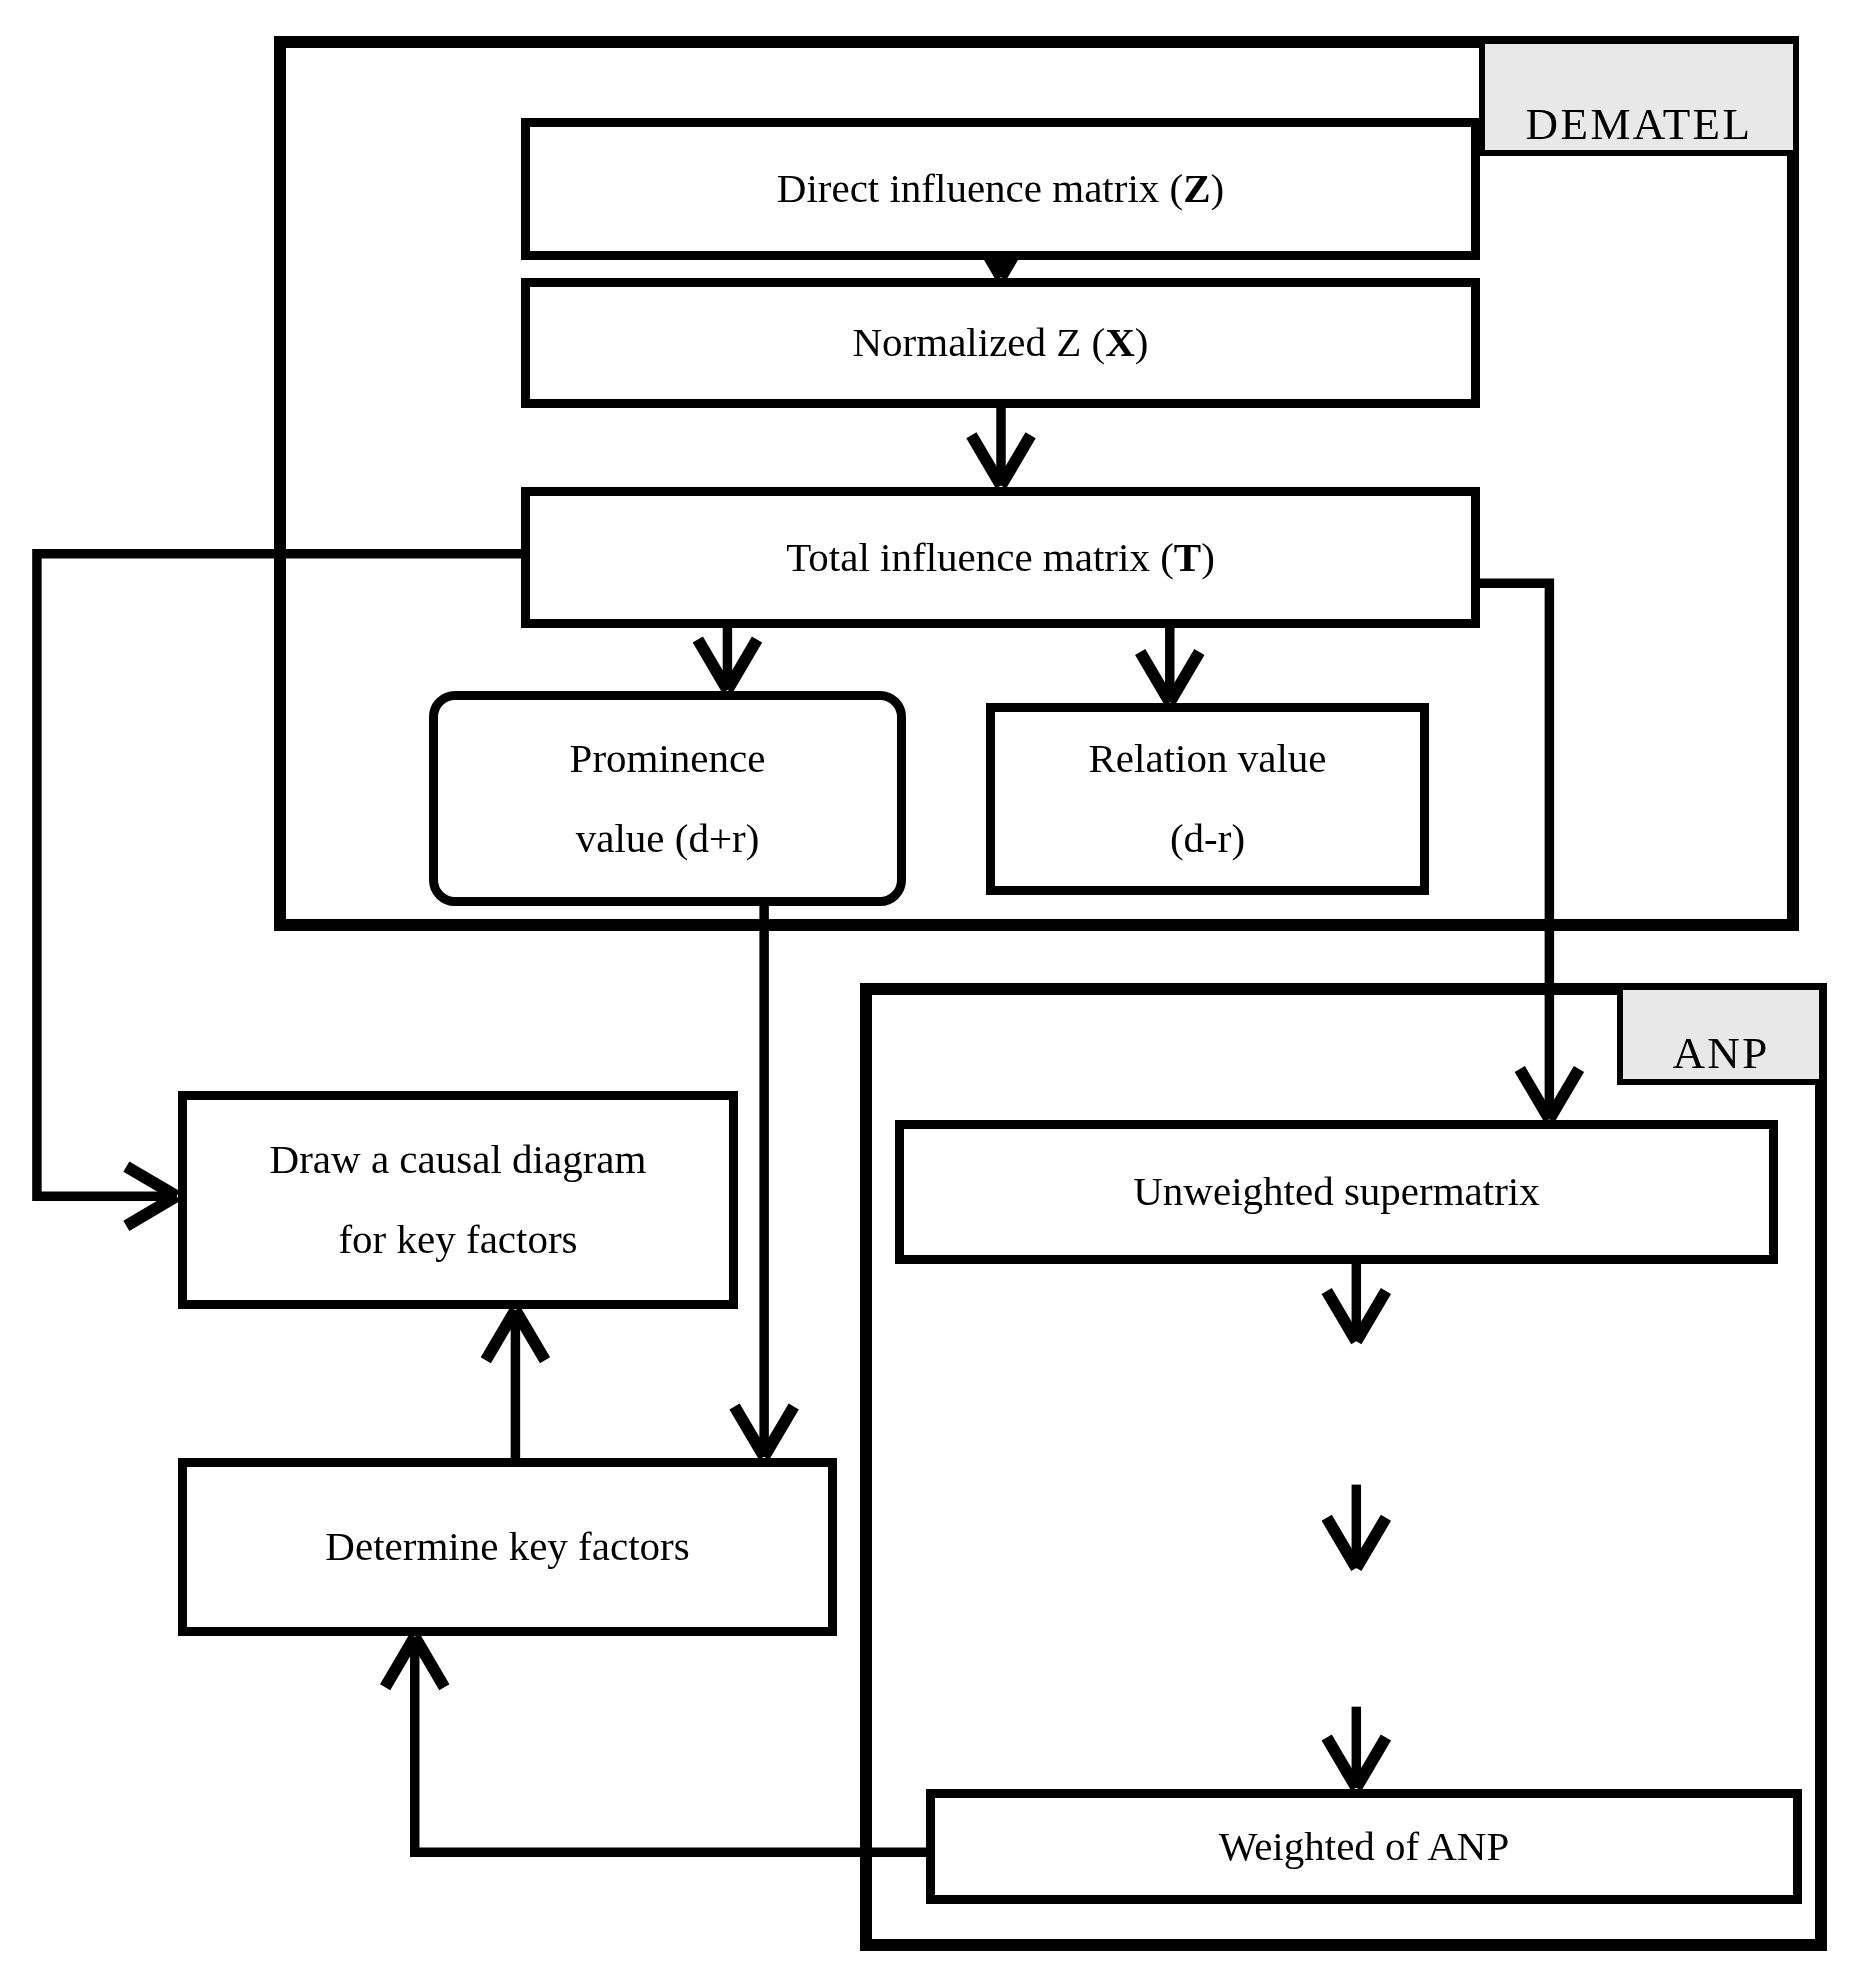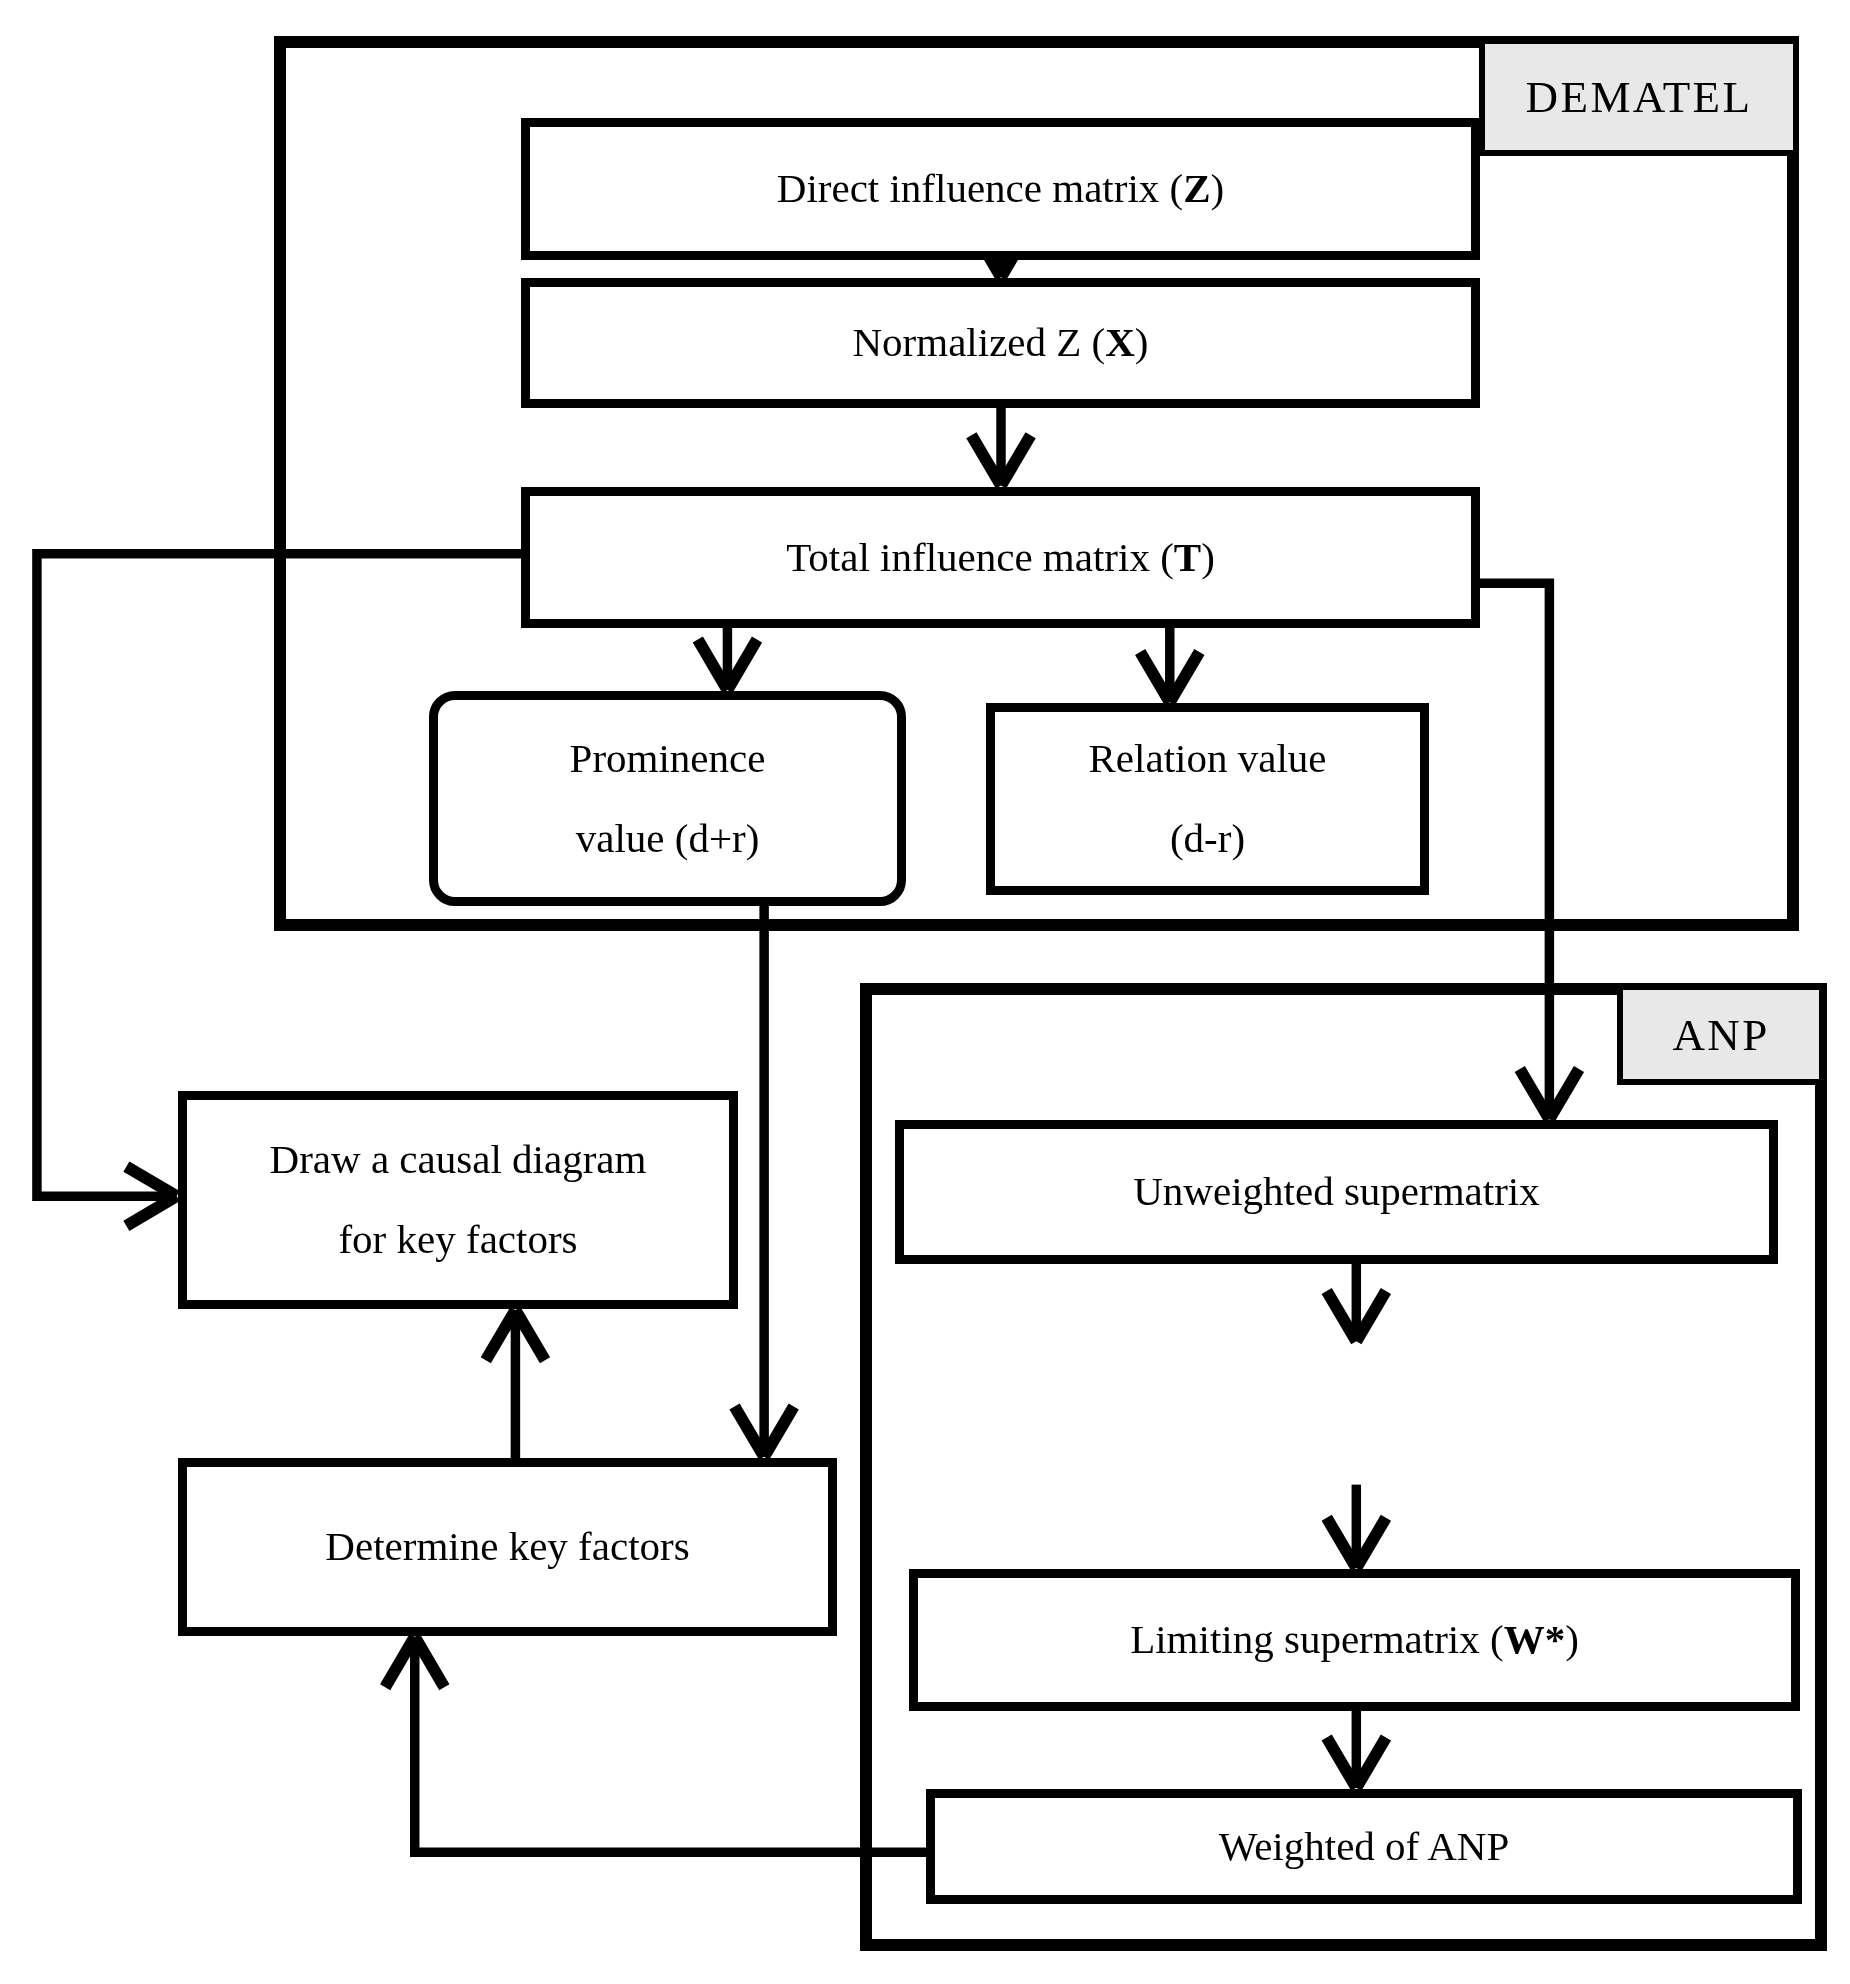--- a/index.html
+++ b/index.html
@@ -11,21 +11,21 @@
     color:#000;
   }
   .connector-layer{position:absolute;left:0;top:0;width:1851px;height:1985px;}
   .connector-layer path{fill:none;stroke:#000;}
   .connector-layer .line{stroke-width:16;}
   .connector-layer .head{stroke-width:20;}
   .group{position:absolute;border:12px solid #000;background:transparent;box-sizing:border-box;}
   .glabel{
     position:absolute;box-sizing:border-box;
     background:#e8e8e8;border:6px solid #000;
-    display:flex;align-items:center;justify-content:center;
+    display:flex;align-items:flex-end;justify-content:center;
     font-size:45px;letter-spacing:2.4px;
   }
   .node{
     position:absolute;box-sizing:border-box;
     border:9.5px solid #000;background:#fff;
     display:flex;flex-direction:column;align-items:center;justify-content:center;
     text-align:center;font-size:41px;line-height:1.25;
   }
   .node.twoline .ln{line-height:1.95;}
   .strong{font-weight:bold;}
@@ -131,24 +131,19 @@
 
   <div class="node" style="left:178px;top:1458px;width:659px;height:178px;">
     <div>Determine key factors</div>
   </div>
 
   <div class="node" style="left:895px;top:1120px;width:883px;height:144px;">
     <div>Unweighted supermatrix</div>
   </div>
 
 
-  <div class="node" style="left:909px;top:1569px;width:891px;height:142px;">
-    <div>
-      <span>Limiting supermatrix (</span><span class="strong">W*</span><span>)</span>
-    </div>
-  </div>
 
   <div class="node" style="left:926px;top:1789px;width:876px;height:115px;">
     <div>Weighted of ANP</div>
   </div>
 
 </div>
 
 
 </body></html>

